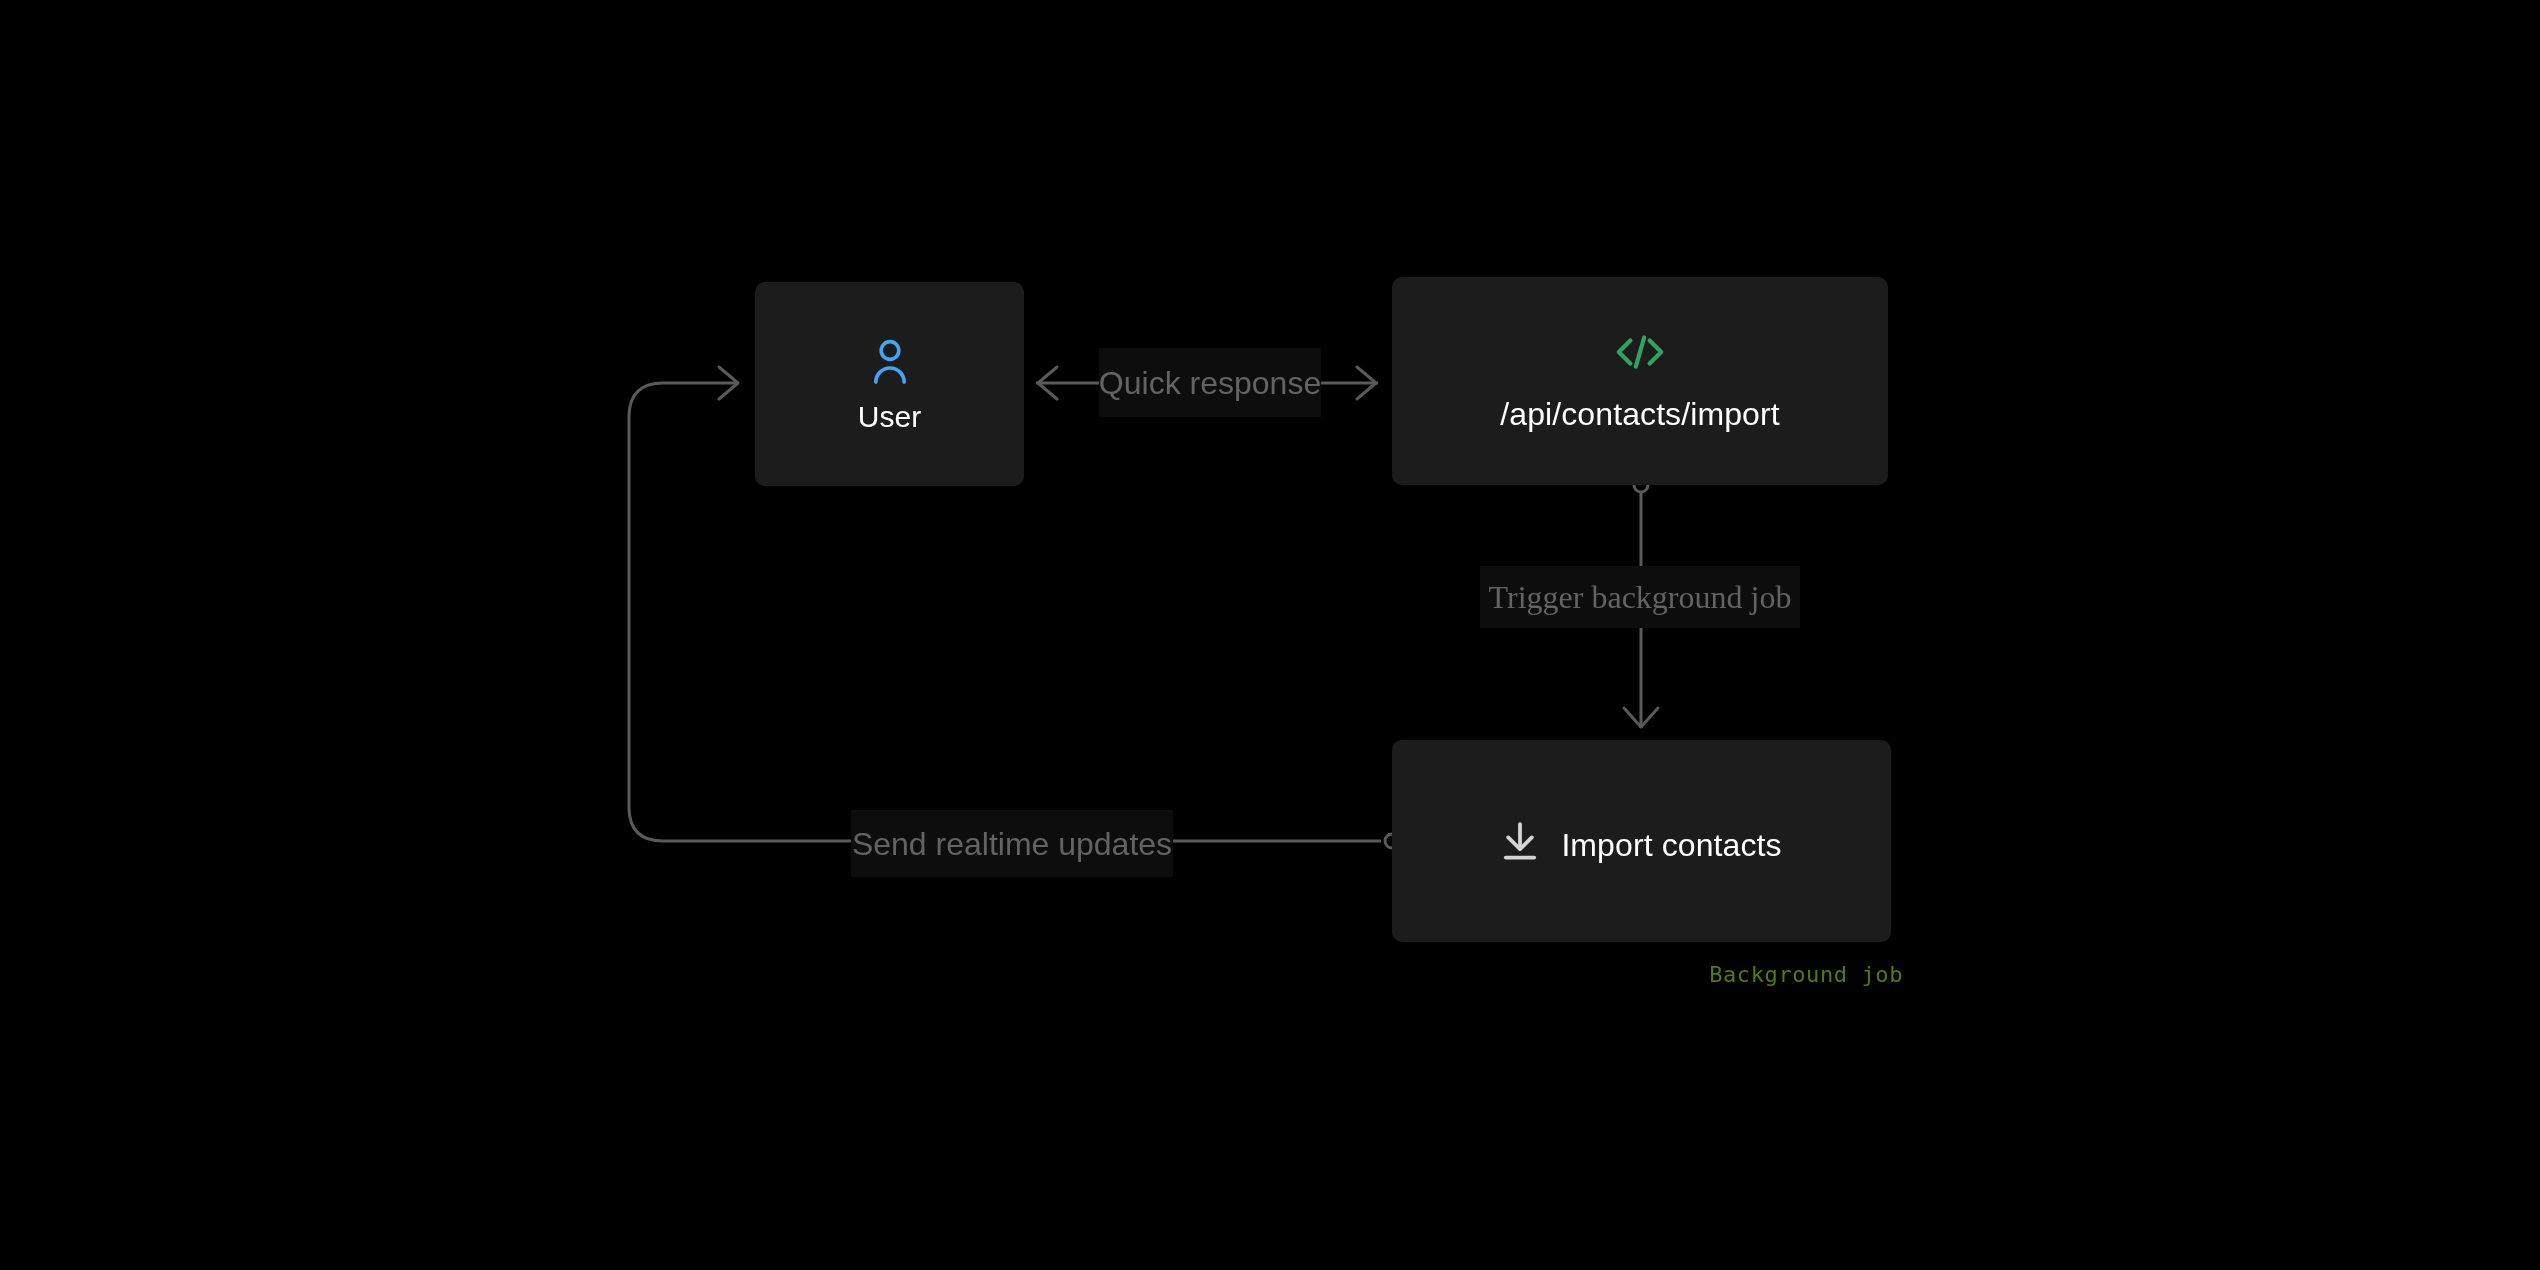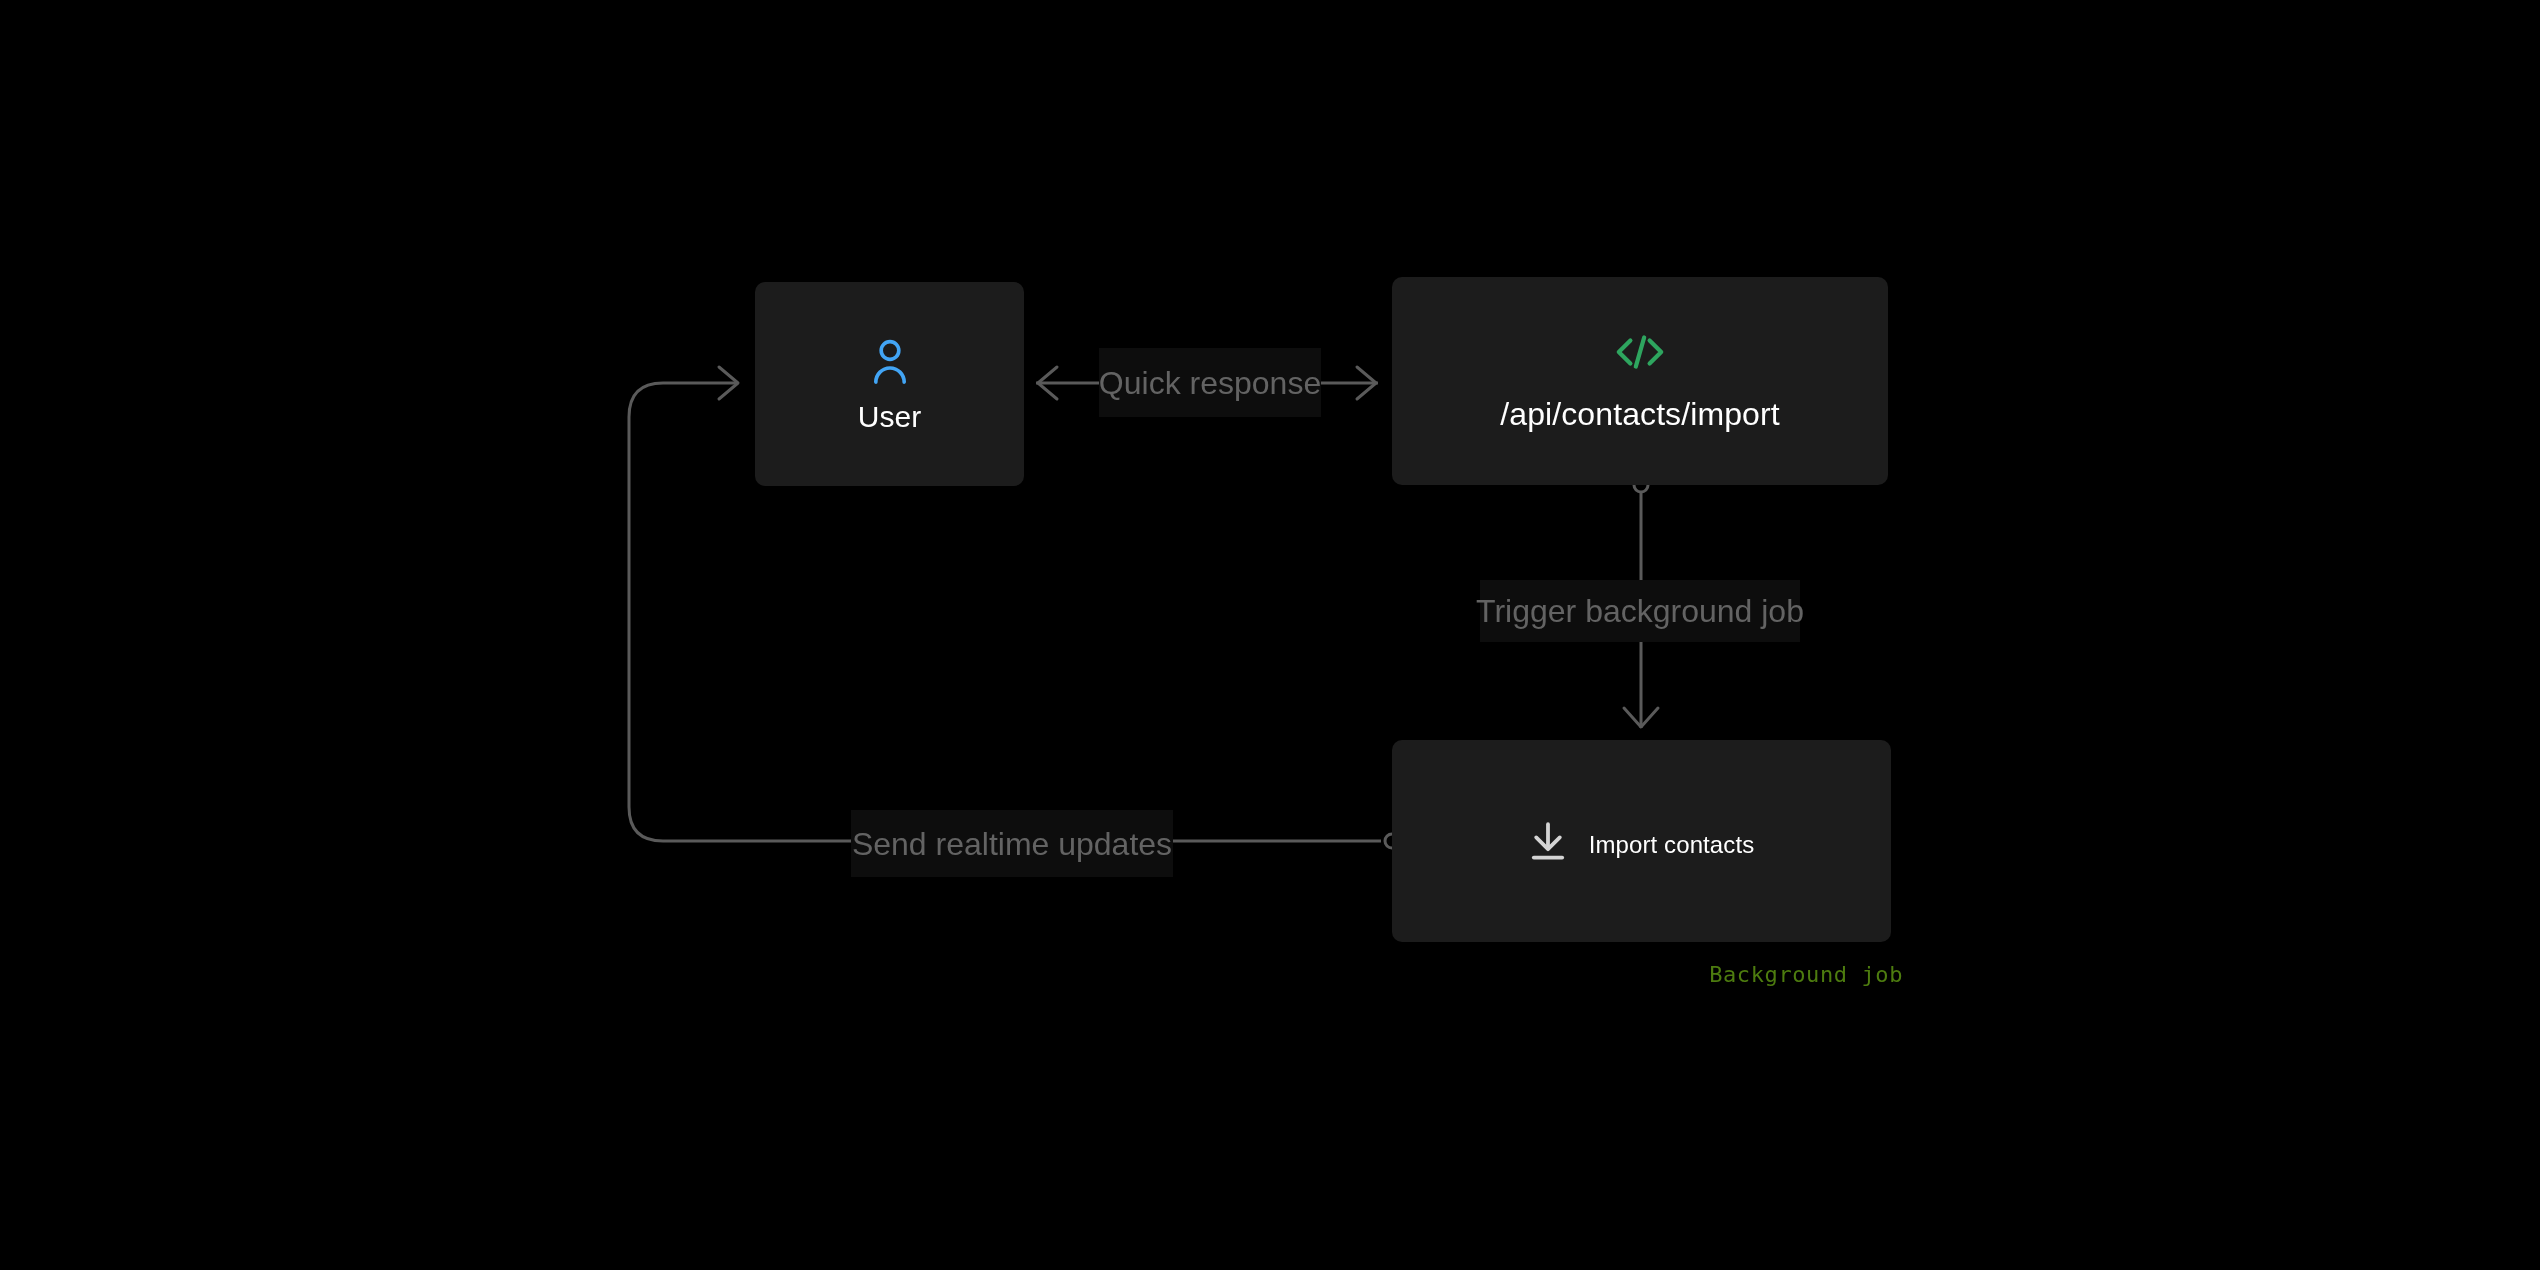--- a/index.html
+++ b/index.html
@@ -76,21 +76,21 @@
     line-height: 1;
     letter-spacing: 0.1px;
     white-space: nowrap;
   }
 
   .node-label-api {
     font-size: 32px;
   }
 
   .node-label-job {
-    font-size: 24px;
+    font-size: 32px;
     margin-top: 7px;
   }
 
   .node-icon {
     display: block;
     line-height: 0;
   }
 
   
   .caption {
@@ -122,23 +122,24 @@
 
   .label-quick {
     left: 1099px;
     top: 348px;
     width: 222px;
     height: 69px;
   }
 
   .label-trigger {
     left: 1480px;
-    top: 580px;
+    top: 566px;
     width: 320px;
     height: 62px;
+    font-family: Liberation Serif, serif;
   }
 
   .label-send {
     left: 851px;
     top: 810px;
     width: 322px;
     height: 67px;
   }
 </style>
 </head>

